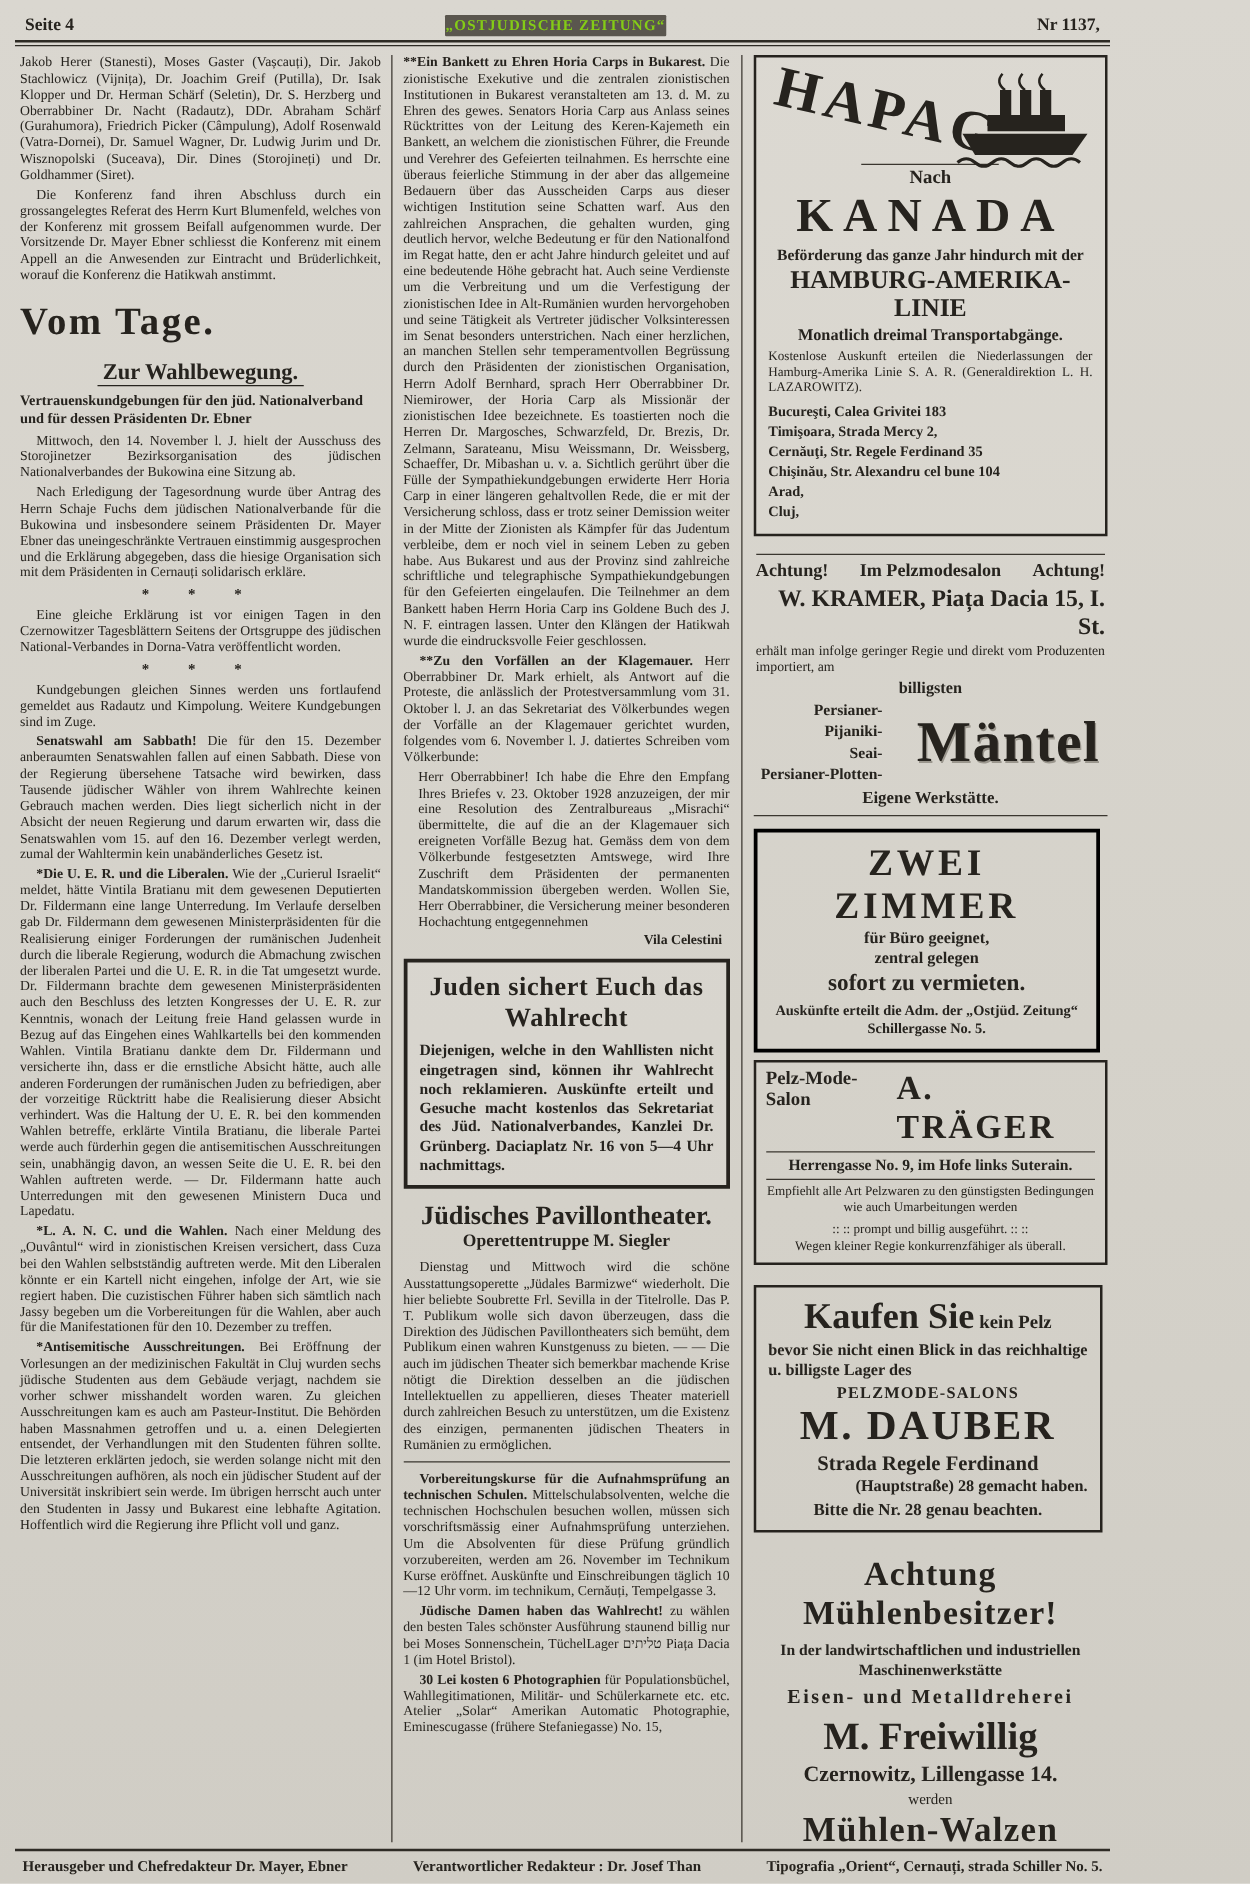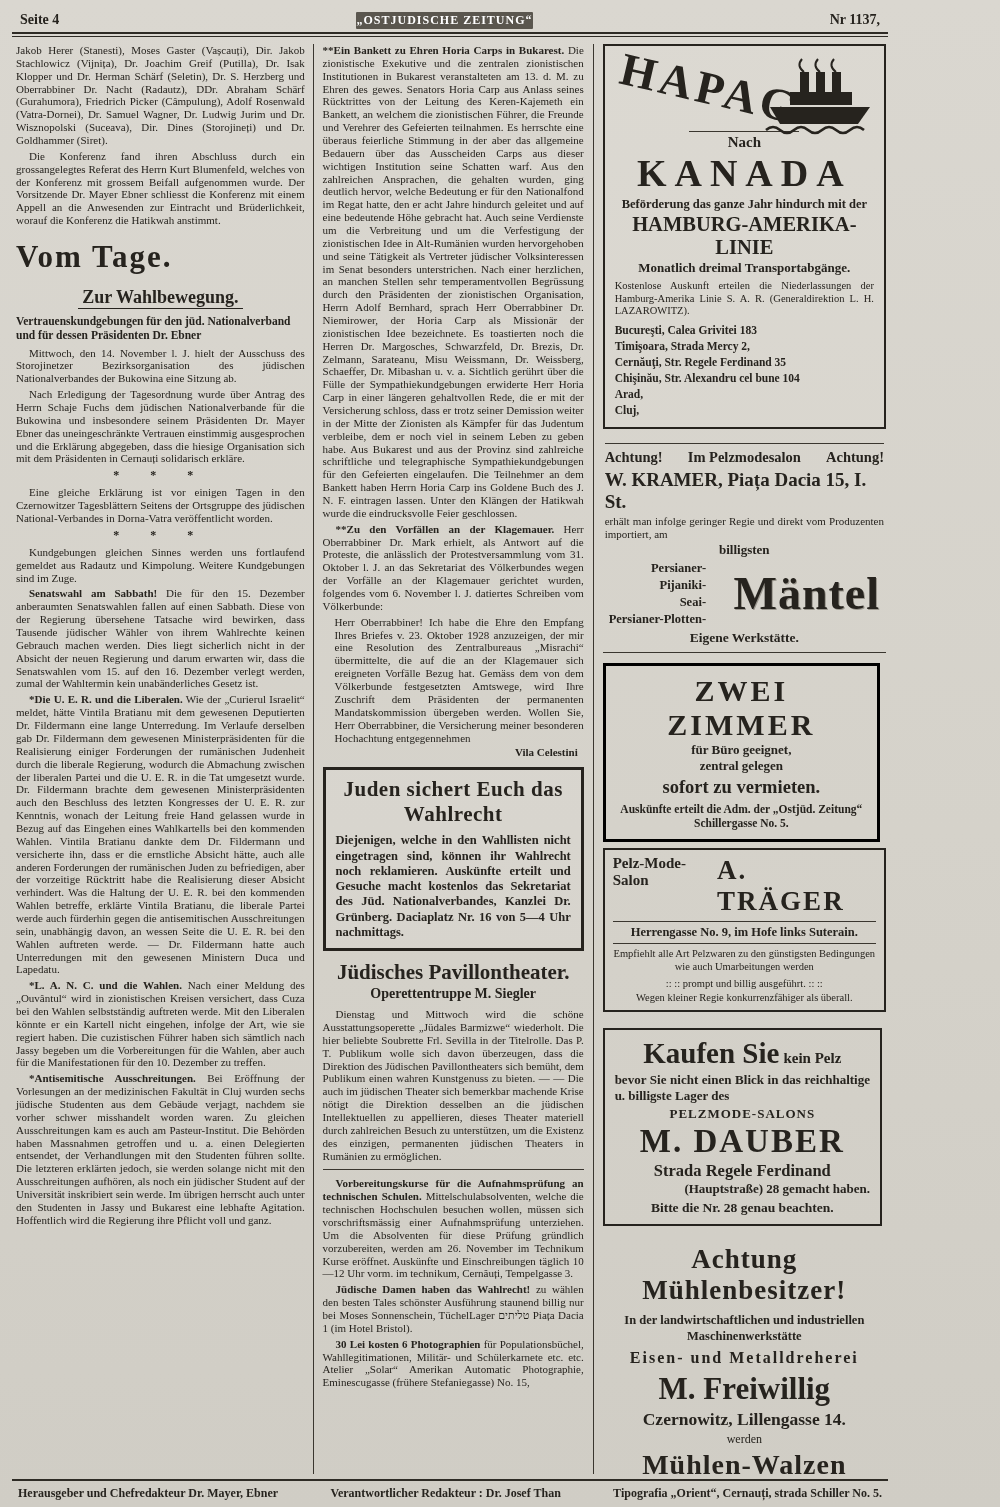--- a/index.html
+++ b/index.html
@@ -6,21 +6,21 @@
   body{
     width:1000px;height:1507px;
     background:linear-gradient(180deg,#dad7d0 0%,#d5d2ca 55%,#d0cdc5 100%);
     font-family:"Liberation Serif","DejaVu Serif",serif;
     color:#26231e;
     overflow:hidden;
   }
   .page{box-sizing:border-box;width:900px;height:1507px;padding:12px 12px 6px;display:flex;flex-direction:column;}
   
   .hdr{display:flex;justify-content:space-between;align-items:baseline;font-weight:bold;font-size:14px;padding:0 8px 3px;}
-  .hdr .masthead{font-size:12px;letter-spacing:1px;background:#5a564e;color:#ffffff;padding:1px 0;border-radius:1px;}
+  .hdr .masthead{font-size:12px;letter-spacing:1px;background:#5a564e;color:#84cc16;padding:1px 0;border-radius:1px;}
   .hdr-rule{border-top:2px solid #2e2b25;border-bottom:1px solid #2e2b25;height:2px;margin-bottom:7px;}
   
   .cols{display:flex;flex:1 1 auto;min-height:0;overflow:hidden;}
   .col{overflow:hidden;box-sizing:border-box;}
   .col1{width:337px;padding:0 8px 0 4px;}
   .col2{width:312px;padding:0 9px;}
   .col3{width:330px;padding:0 2px 0 9px;}
   .vr{width:1px;background:#3a362f;}
   
   p.body{font-size:11px;line-height:1.17;text-align:justify;margin:0 0 3px;text-indent:13px;}
@@ -52,21 +52,21 @@
   .hapag .nach{text-align:center;font-weight:bold;font-size:15px;margin:2px 0 0;}
   .hapag .kanada{text-align:center;font-weight:bold;font-size:38px;letter-spacing:8px;margin:0 0 2px;}
   .hapag .l1{text-align:center;font-weight:bold;font-size:12.5px;}
   .hapag .l2{text-align:center;font-weight:bold;font-size:20.5px;margin:1px 0;}
   .hapag .l3{text-align:center;font-weight:bold;font-size:13px;margin-bottom:4px;}
   .hapag .info{font-size:10.5px;line-height:1.2;text-align:justify;}
   .hapag .addr{font-size:11.5px;font-weight:bold;line-height:1.4;margin-top:4px;}
   
   .kramer{padding:2px 2px 6px;border-bottom:1px solid #3a362f;margin-bottom:10px;}
   .kramer .row1{display:flex;justify-content:space-between;font-weight:bold;font-size:14.5px;border-top:1px solid #3a362f;padding-top:5px;}
-  .kramer .name{font-size:19px;font-weight:bold;text-align:left;margin:3px 0 2px;}
+  .kramer .name{font-size:19px;font-weight:bold;text-align:right;margin:3px 0 2px;}
   .kramer .body{font-size:11px;text-align:justify;margin:0;}
   .kramer .billig{font-weight:bold;text-align:center;font-size:13px;margin:1px 0 2px;}
   .kramer .split{display:flex;align-items:center;justify-content:space-between;padding:0 4px;}
   .kramer .items{font-weight:bold;font-size:12.5px;line-height:1.35;text-align:right;}
   .kramer .product{font-size:46px;font-weight:bold;letter-spacing:1px;text-shadow:1px 1px 0 #9a968d;}
   .kramer .footer{font-weight:bold;text-align:center;font-size:13.5px;margin-top:2px;}
   
   .zimmer{border:3px solid #000000;padding:8px 10px;text-align:center;margin:0 6px 6px 0;}
   .zimmer .title{font-size:30px;font-weight:bold;letter-spacing:3px;}
   .zimmer .l1,.zimmer .l2{font-size:13px;font-weight:bold;line-height:1.25;}

